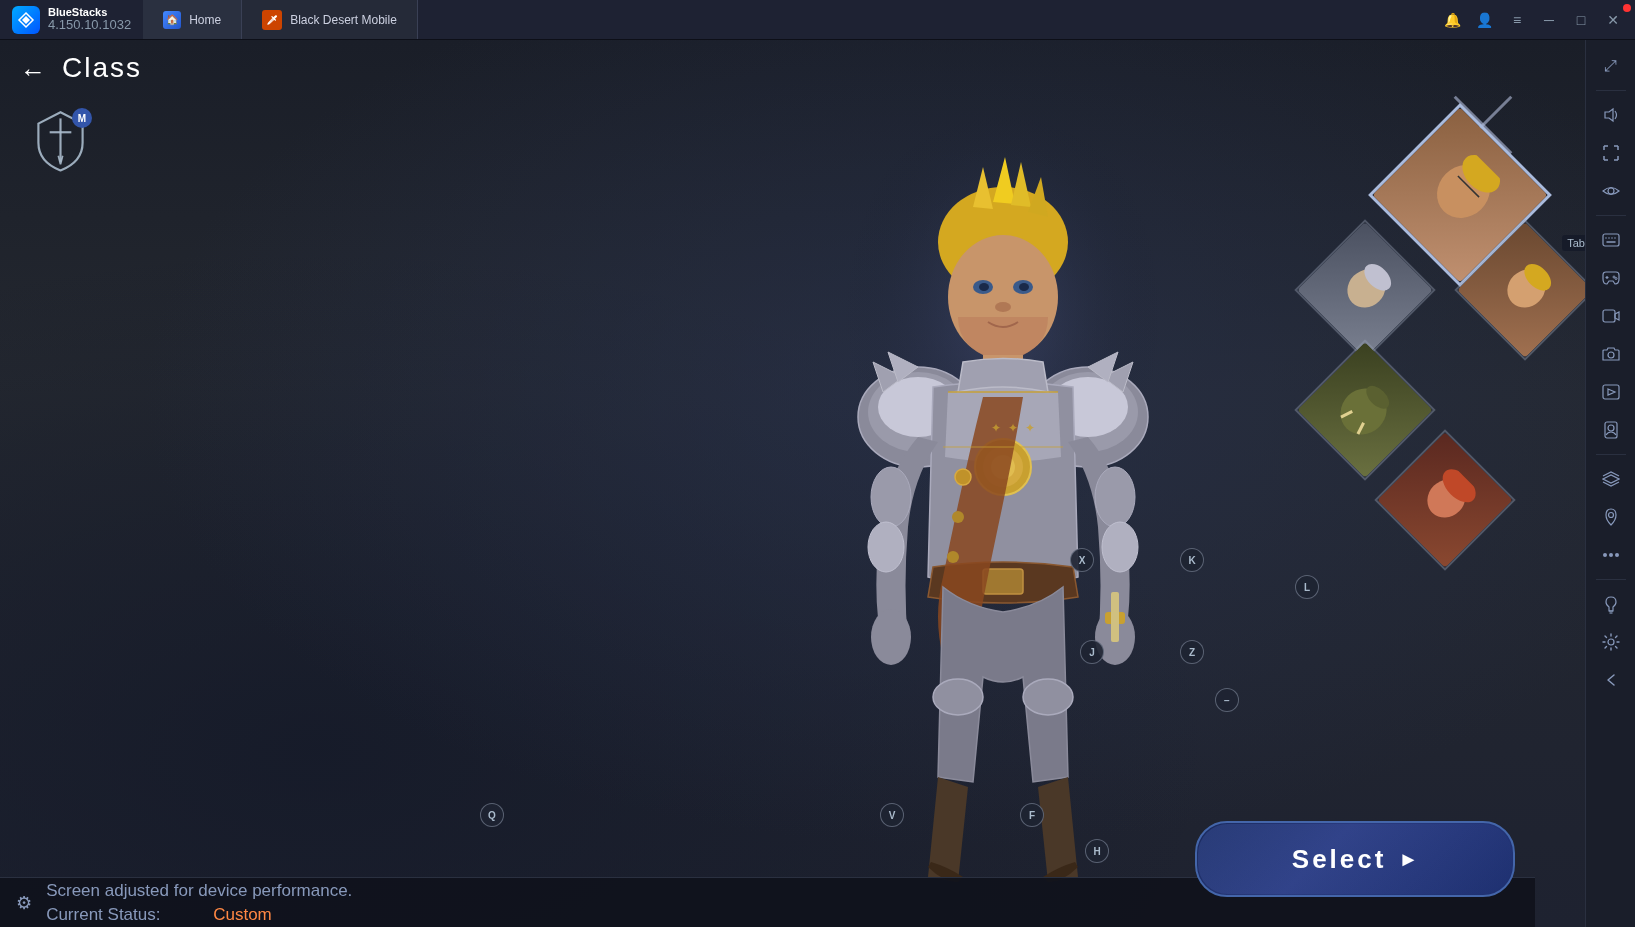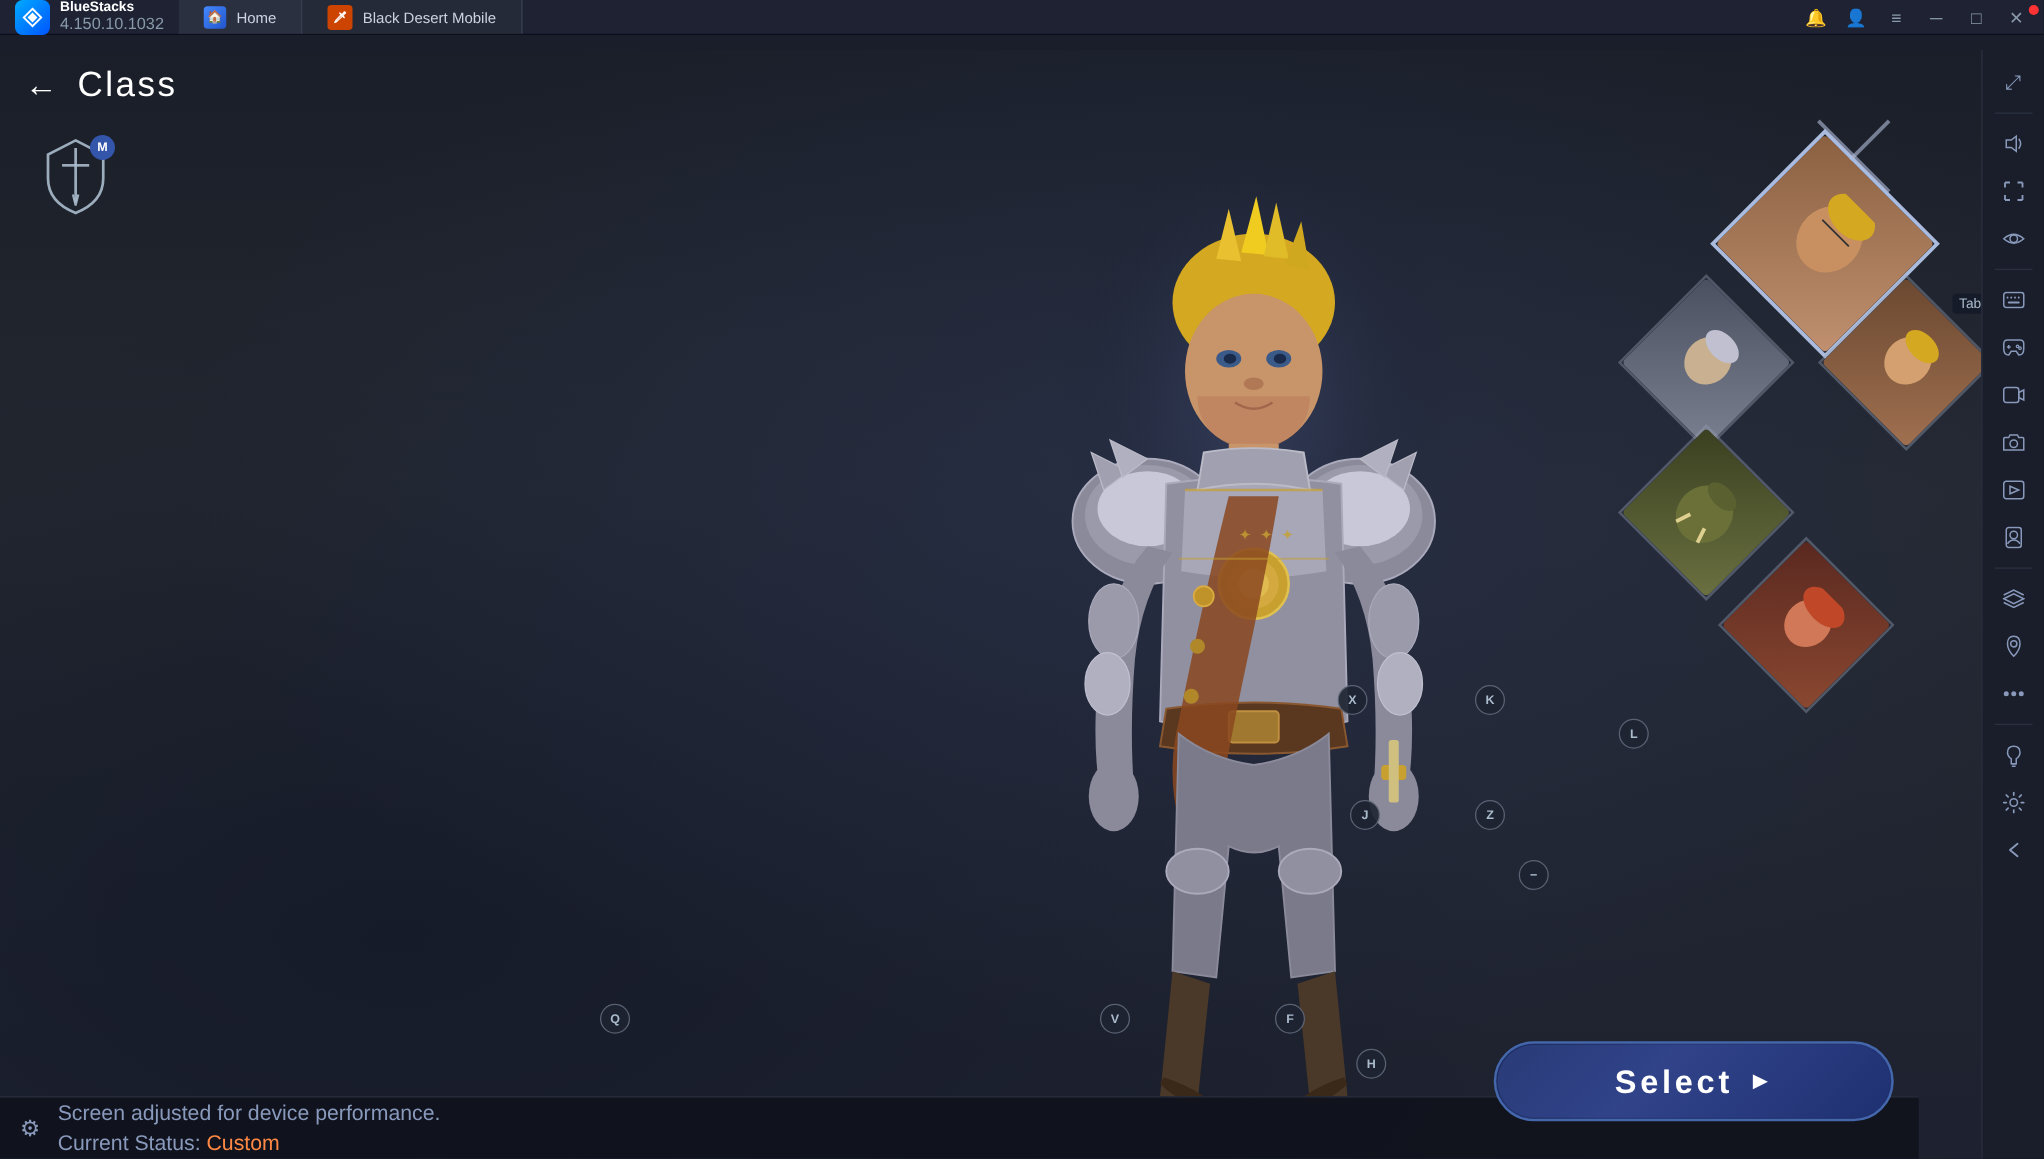--- a/index.html
+++ b/index.html
@@ -10,21 +10,21 @@
       overflow: hidden;
       font-family: 'Segoe UI', Arial, sans-serif;
       background: #1a1e2a;
       position: relative;
     }
 
     
     .titlebar {
       position: absolute;
       top: 0; left: 0; right: 0;
-      height: 28px;
+      height: 40px;
       background: #1e2233;
       display: flex;
       align-items: center;
       z-index: 100;
       border-bottom: 1px solid #0d0f18;
     }
 
     .titlebar-logo {
       display: flex;
       align-items: center;
@@ -334,21 +334,21 @@
     
     .select-btn-container {
       position: absolute;
       bottom: 30px;
       right: 70px;
       z-index: 30;
     }
 
     .select-btn {
       width: 320px;
-      height: 64px;
+      height: 76px;
       background: linear-gradient(135deg, #1a2a5e 0%, #2a3a7e 40%, #1e3070 100%);
       border: 2px solid #4466aa;
       border-radius: 32px;
       display: flex;
       align-items: center;
       justify-content: center;
       cursor: pointer;
       position: relative;
       overflow: hidden;
     }
@@ -707,21 +707,21 @@
       <span class="select-btn-text">Select</span>
       <span class="select-btn-arrow">►</span>
     </div>
   </div>
 
   <div class="status-bar">
     <div class="settings-icon">⚙</div>
     <div class="status-text">
       <span>Screen adjusted for device performance.</span><br>
       <span>Current Status:</span>
-      <span style="color: #ff8844;">Custom</span>
+      <span style="color: #ff8844; margin-left: 48px;">Custom</span>
     </div>
   </div>
 </div>
 
 <div class="right-sidebar">
   <div class="sidebar-icon">⤢</div>
   <div class="sidebar-divider"></div>
   <div class="sidebar-icon">
     <svg width="18" height="18" viewBox="0 0 18 18" fill="none">
       <path d="M3,6 L7,6 L11,3 L11,15 L7,12 L3,12 Z" stroke="#8899bb" stroke-width="1.2" fill="none"></path>

